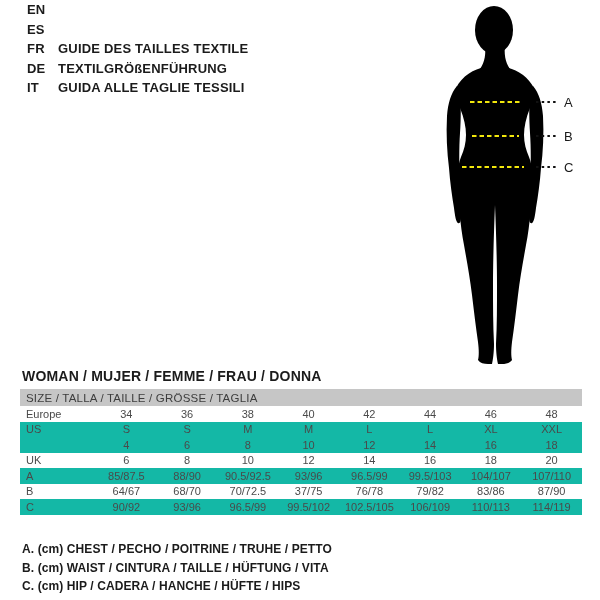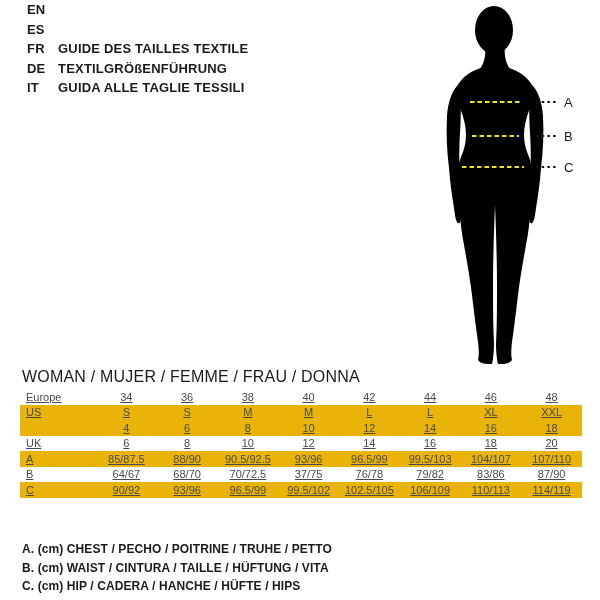--- a/index.html
+++ b/index.html
@@ -14,37 +14,37 @@
   
   .lang-block { position:absolute; left:27px; top:0; }
   .lang-row { display:flex; font-weight:700; font-size:13px; line-height:19.5px; color:#1b1b1b; letter-spacing:0.2px; }
   .lang-code { width:31px; flex:0 0 31px; }
 
   
   .figure-svg { position:absolute; left:400px; top:0; }
   .marker-label { font-family:"Liberation Sans", sans-serif; font-size:13px; fill:#1a1a1a; }
 
   
-  .woman-title { position:absolute; left:22px; top:368px; font-size:16px; font-weight:400; color:#1b1b1b; letter-spacing:0.2px; }
+  .woman-title { position:absolute; left:22px; top:368px; font-size:14px; font-weight:700; color:#1b1b1b; letter-spacing:0.2px; }
 
   
   .size-table { position:absolute; left:20px; top:389px; width:562px; }
   .table-header {
     background:#c6c6c6; height:17px; display:flex; align-items:center;
     padding-left:6px; box-sizing:border-box;
     font-size:11.5px; color:#3d3d3d; letter-spacing:0.2px;
   }
   .trow {
     display:grid; grid-template-columns:76px repeat(8, 1fr);
     height:15.5px; align-items:center;
-    font-size:11px; color:#4a4a4a;text-decoration:underline;
+    font-size:11px; color:#4a4a4a;
   }
   .trow .rlabel { padding-left:6px; text-align:left; }
   .trow .cell { text-align:center; }
-  .shaded { background:#eab308; }
+  .shaded { background:#14b8a6; }
 
   
   .legend-block { position:absolute; left:22px; top:540px; }
   .legend-line { font-size:12px; font-weight:700; color:#1b1b1b; line-height:18.5px; letter-spacing:0.1px; }
 </style>
 </head>
 <body>
 
 <div class="lang-block">
   <div class="lang-row">
@@ -114,20 +114,21 @@
   <text x="164" y="141" class="marker-label">B</text>
 
   <line x1="62" y1="167" x2="124" y2="167" stroke="#f2e70c" stroke-width="2" stroke-dasharray="4.5 3"></line>
   <line x1="136" y1="167" x2="158" y2="167" stroke="#111111" stroke-width="2" stroke-dasharray="2.5 3.2"></line>
   <text x="164" y="172" class="marker-label">C</text>
 </svg>
 
 <div class="woman-title">WOMAN / MUJER / FEMME / FRAU / DONNA</div>
 
 <div class="size-table">
+  <div class="table-header">SIZE / TALLA / TAILLE / GRÖSSE / TAGLIA</div>
 
   <div class="trow">
     <span class="rlabel">Europe</span>
     <span class="cell">34</span>
     <span class="cell">36</span>
     <span class="cell">38</span>
     <span class="cell">40</span>
     <span class="cell">42</span>
     <span class="cell">44</span>
     <span class="cell">46</span>

